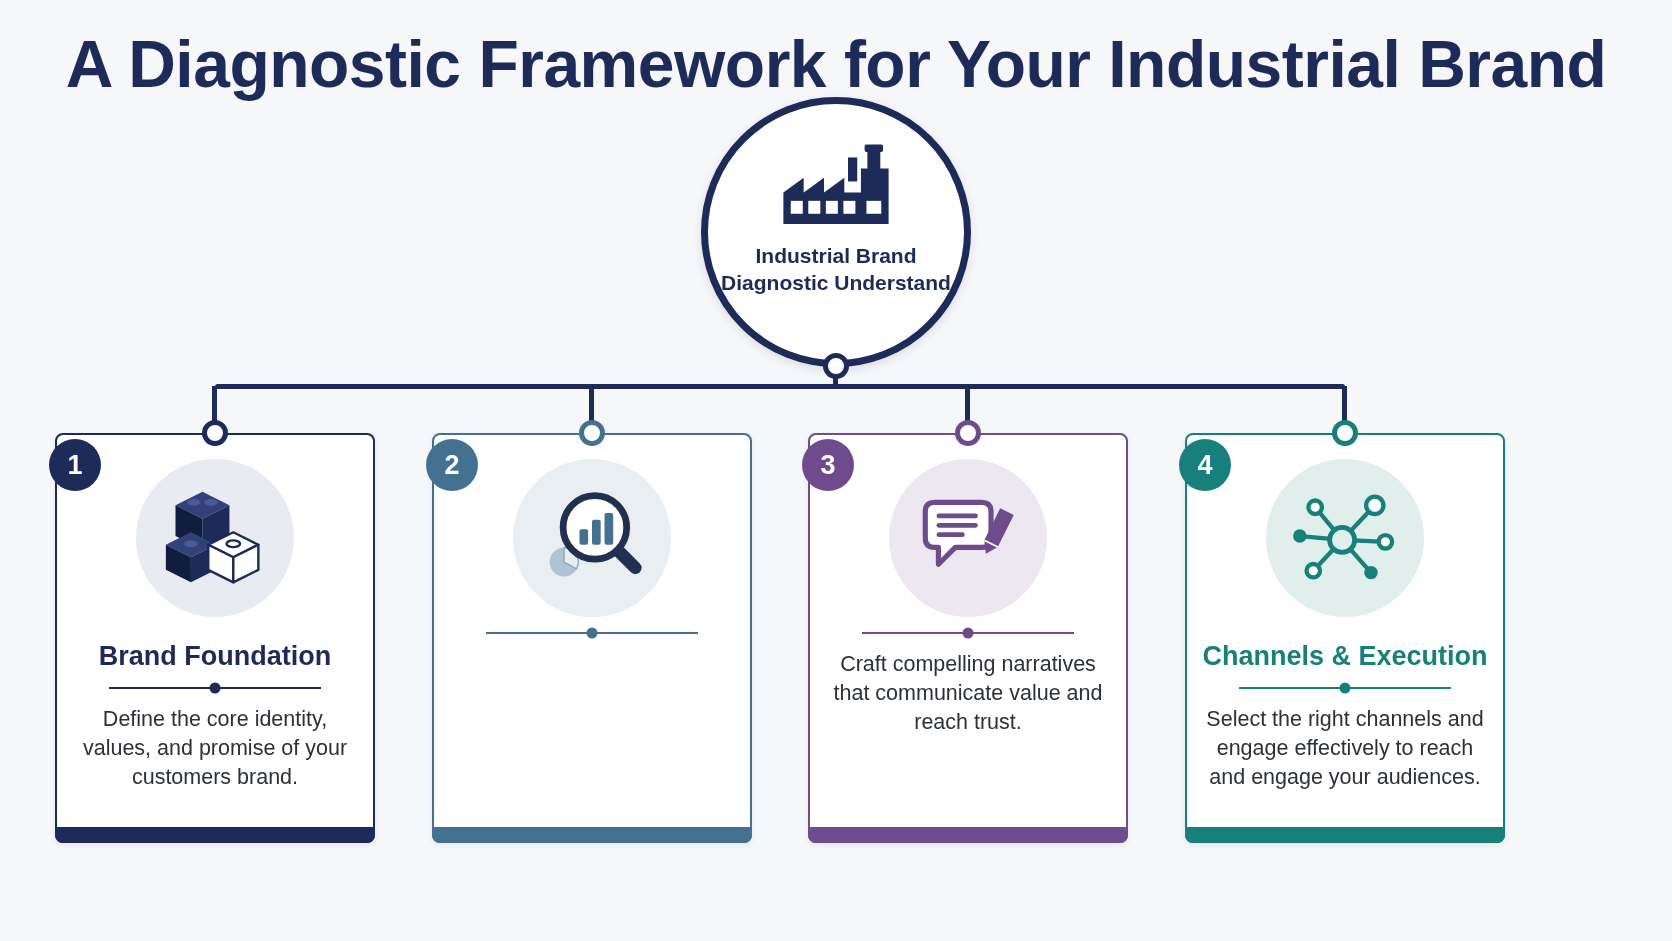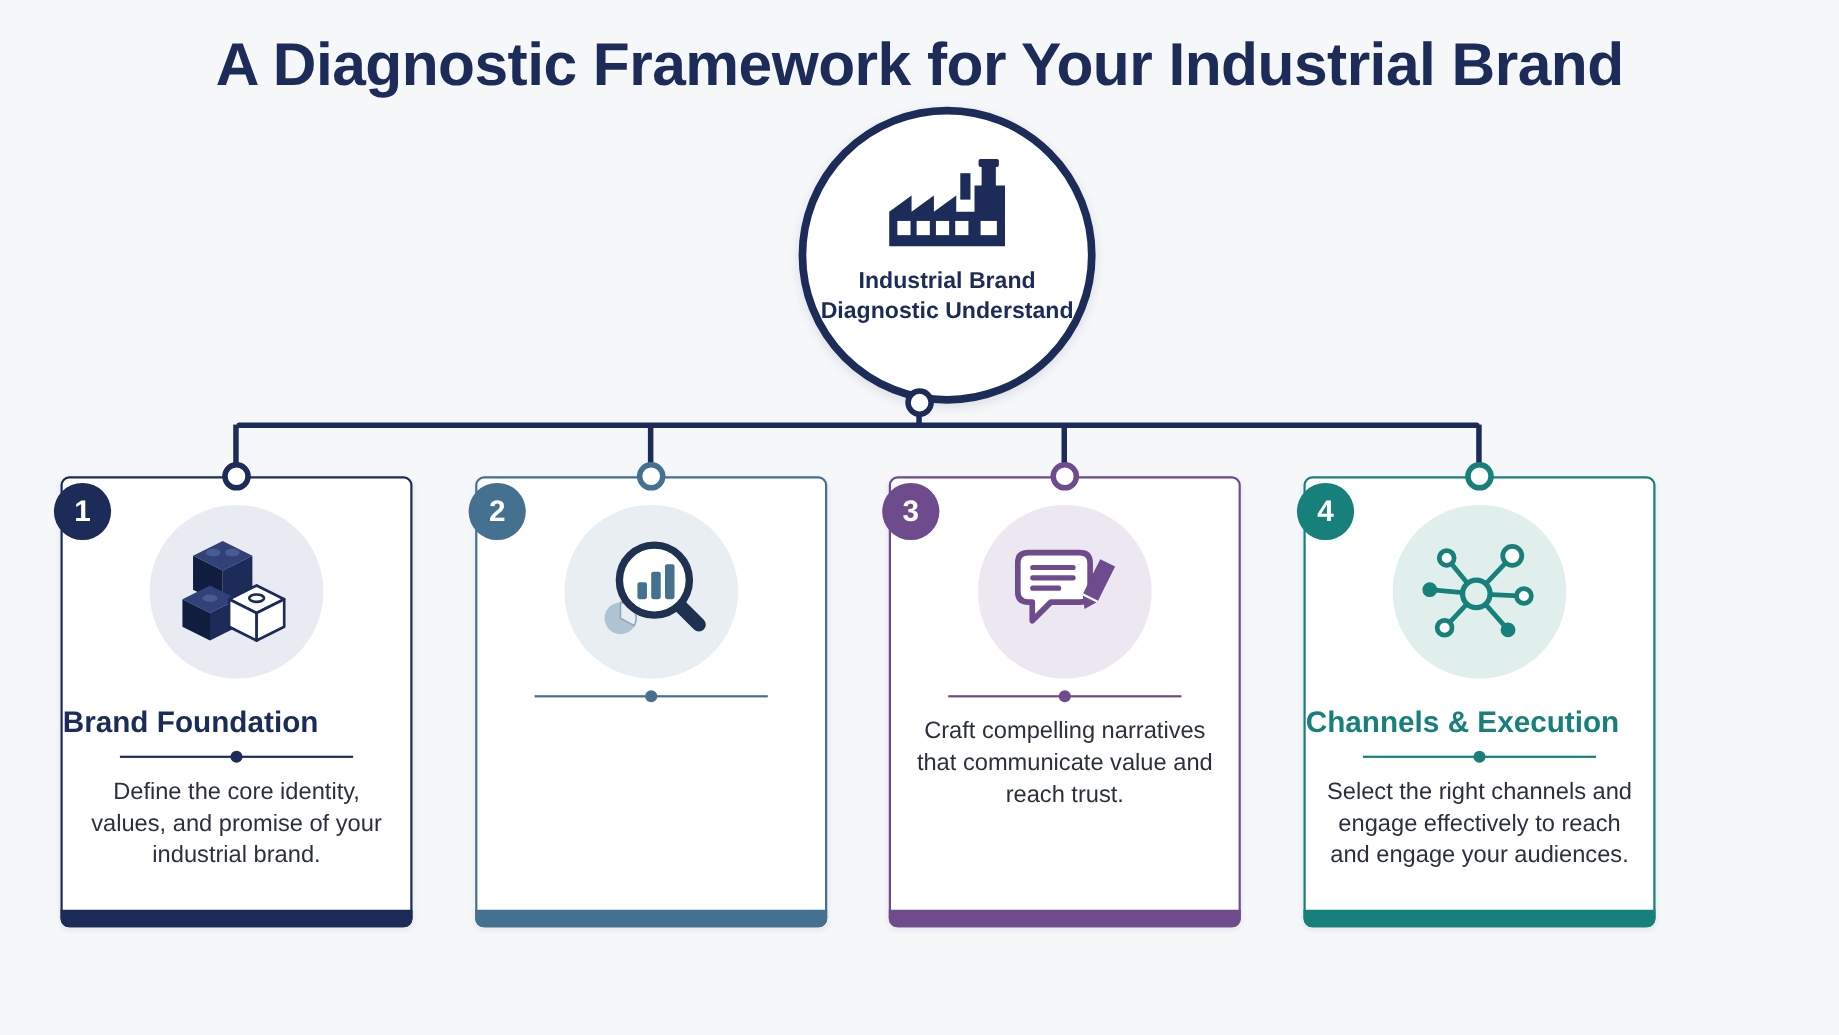--- a/index.html
+++ b/index.html
@@ -8,26 +8,26 @@
     position:relative;
     width:1672px; height:941px;
     background:var(--bg, #f6f7f9);
     font-family:"Liberation Sans", sans-serif;
     overflow:hidden;
     margin:0 auto;
   }
   .main-title {
     position:absolute; top:26px; left:0; right:0;
     text-align:center;
-    font-size:55px; font-weight:800; letter-spacing:-0.5px;
+    font-size:66px; font-weight:800; letter-spacing:-0.5px;
     color:var(--navy, #1c2b57);
   }
   
   .hub-circle {
-    position:absolute; left:726px; top:97px;
+    position:absolute; left:701px; top:97px;
     width:270px; height:270px;
     background:#ffffff;
     border:7px solid var(--navy, #1c2b57);
     border-radius:50%;
     box-shadow:0 3px 10px rgba(20,30,70,.12);
     display:flex; flex-direction:column; align-items:center;
     padding-top:40px;
     z-index:2;
   }
   .hub-label {
@@ -61,21 +61,21 @@
     display:flex; align-items:center; justify-content:center;
     z-index:4;
   }
   .icon-wrap {
     width:158px; height:158px; border-radius:50%;
     background:var(--icon-bg, #e9ebf3);
     margin:24px auto 0;
     display:flex; align-items:center; justify-content:center;
   }
   .card-title {
-    margin-top:24px; 
+    margin-top:24px; text-align:center;
     font-size:27px; font-weight:700;
     color:var(--accent, #1c2b57);
   }
   .divider {
     position:relative;
     width:212px; height:2px;
     background:var(--accent, #1c2b57);
     margin:15px auto 0;
   }
   .divider::after {
@@ -162,21 +162,21 @@
         <g stroke="#1c2b57" stroke-width="2.5" stroke-linejoin="round">
           <polygon points="74,50 100,63 74,76 48,63" fill="#ffffff"></polygon>
           <polygon points="48,63 74,76 74,102 48,89" fill="#ffffff"></polygon>
           <polygon points="74,76 100,63 100,89 74,102" fill="#ffffff"></polygon>
           <ellipse cx="74" cy="62" rx="7" ry="3.5" fill="#ffffff"></ellipse>
         </g>
       </svg>
     </div>
     <div class="card-title">Brand Foundation</div>
     <div class="divider"></div>
-    <div class="card-desc">Define the core identity, values, and promise of your industrial brand.</div>
+    <div class="card-desc">Define the core identity, values, and promise of your customers brand.</div>
     <div class="bottom-bar"></div>
   </div>
 
   <div class="card" style="left: 432px; --accent: #44718f; --icon-bg: #e9eef3;">
     <div class="badge">2</div>
     <div class="icon-wrap">
       <svg width="106" height="106" viewBox="0 0 110 110">
 
         <circle cx="26" cy="80" r="15" fill="#aec4d2"></circle>
         <path d="M26 80 L26 65 A15 15 0 0 1 39 87 Z" fill="#e9eef3" stroke="#8fa9ba" stroke-width="1.5"></path>

